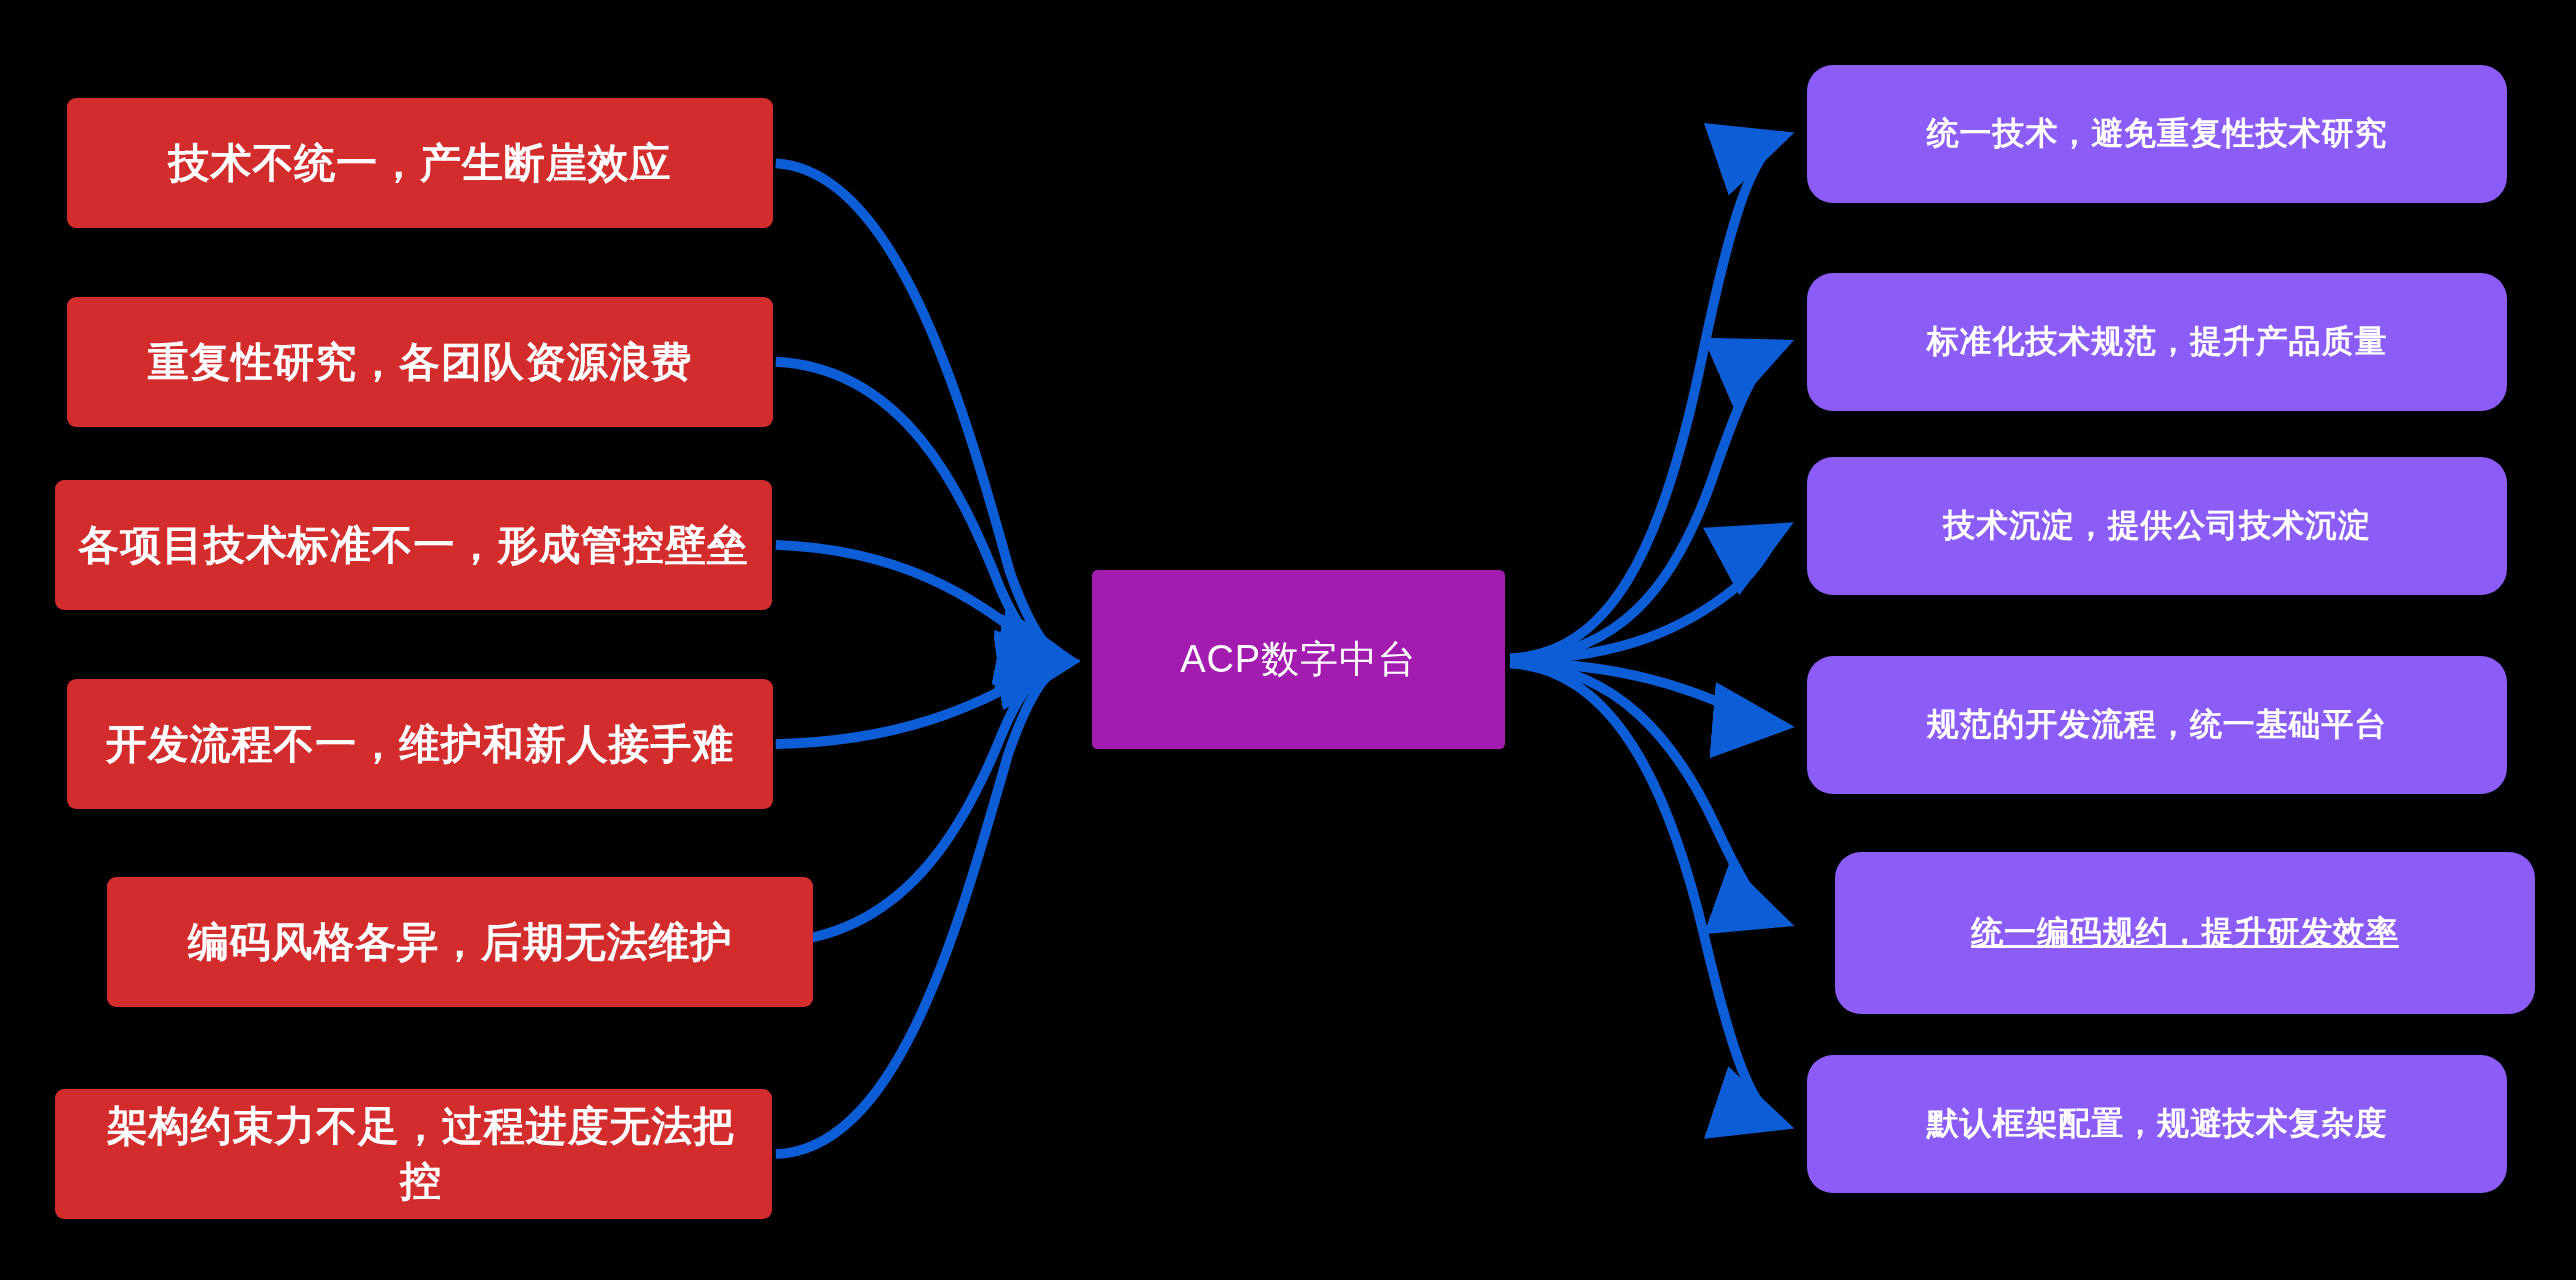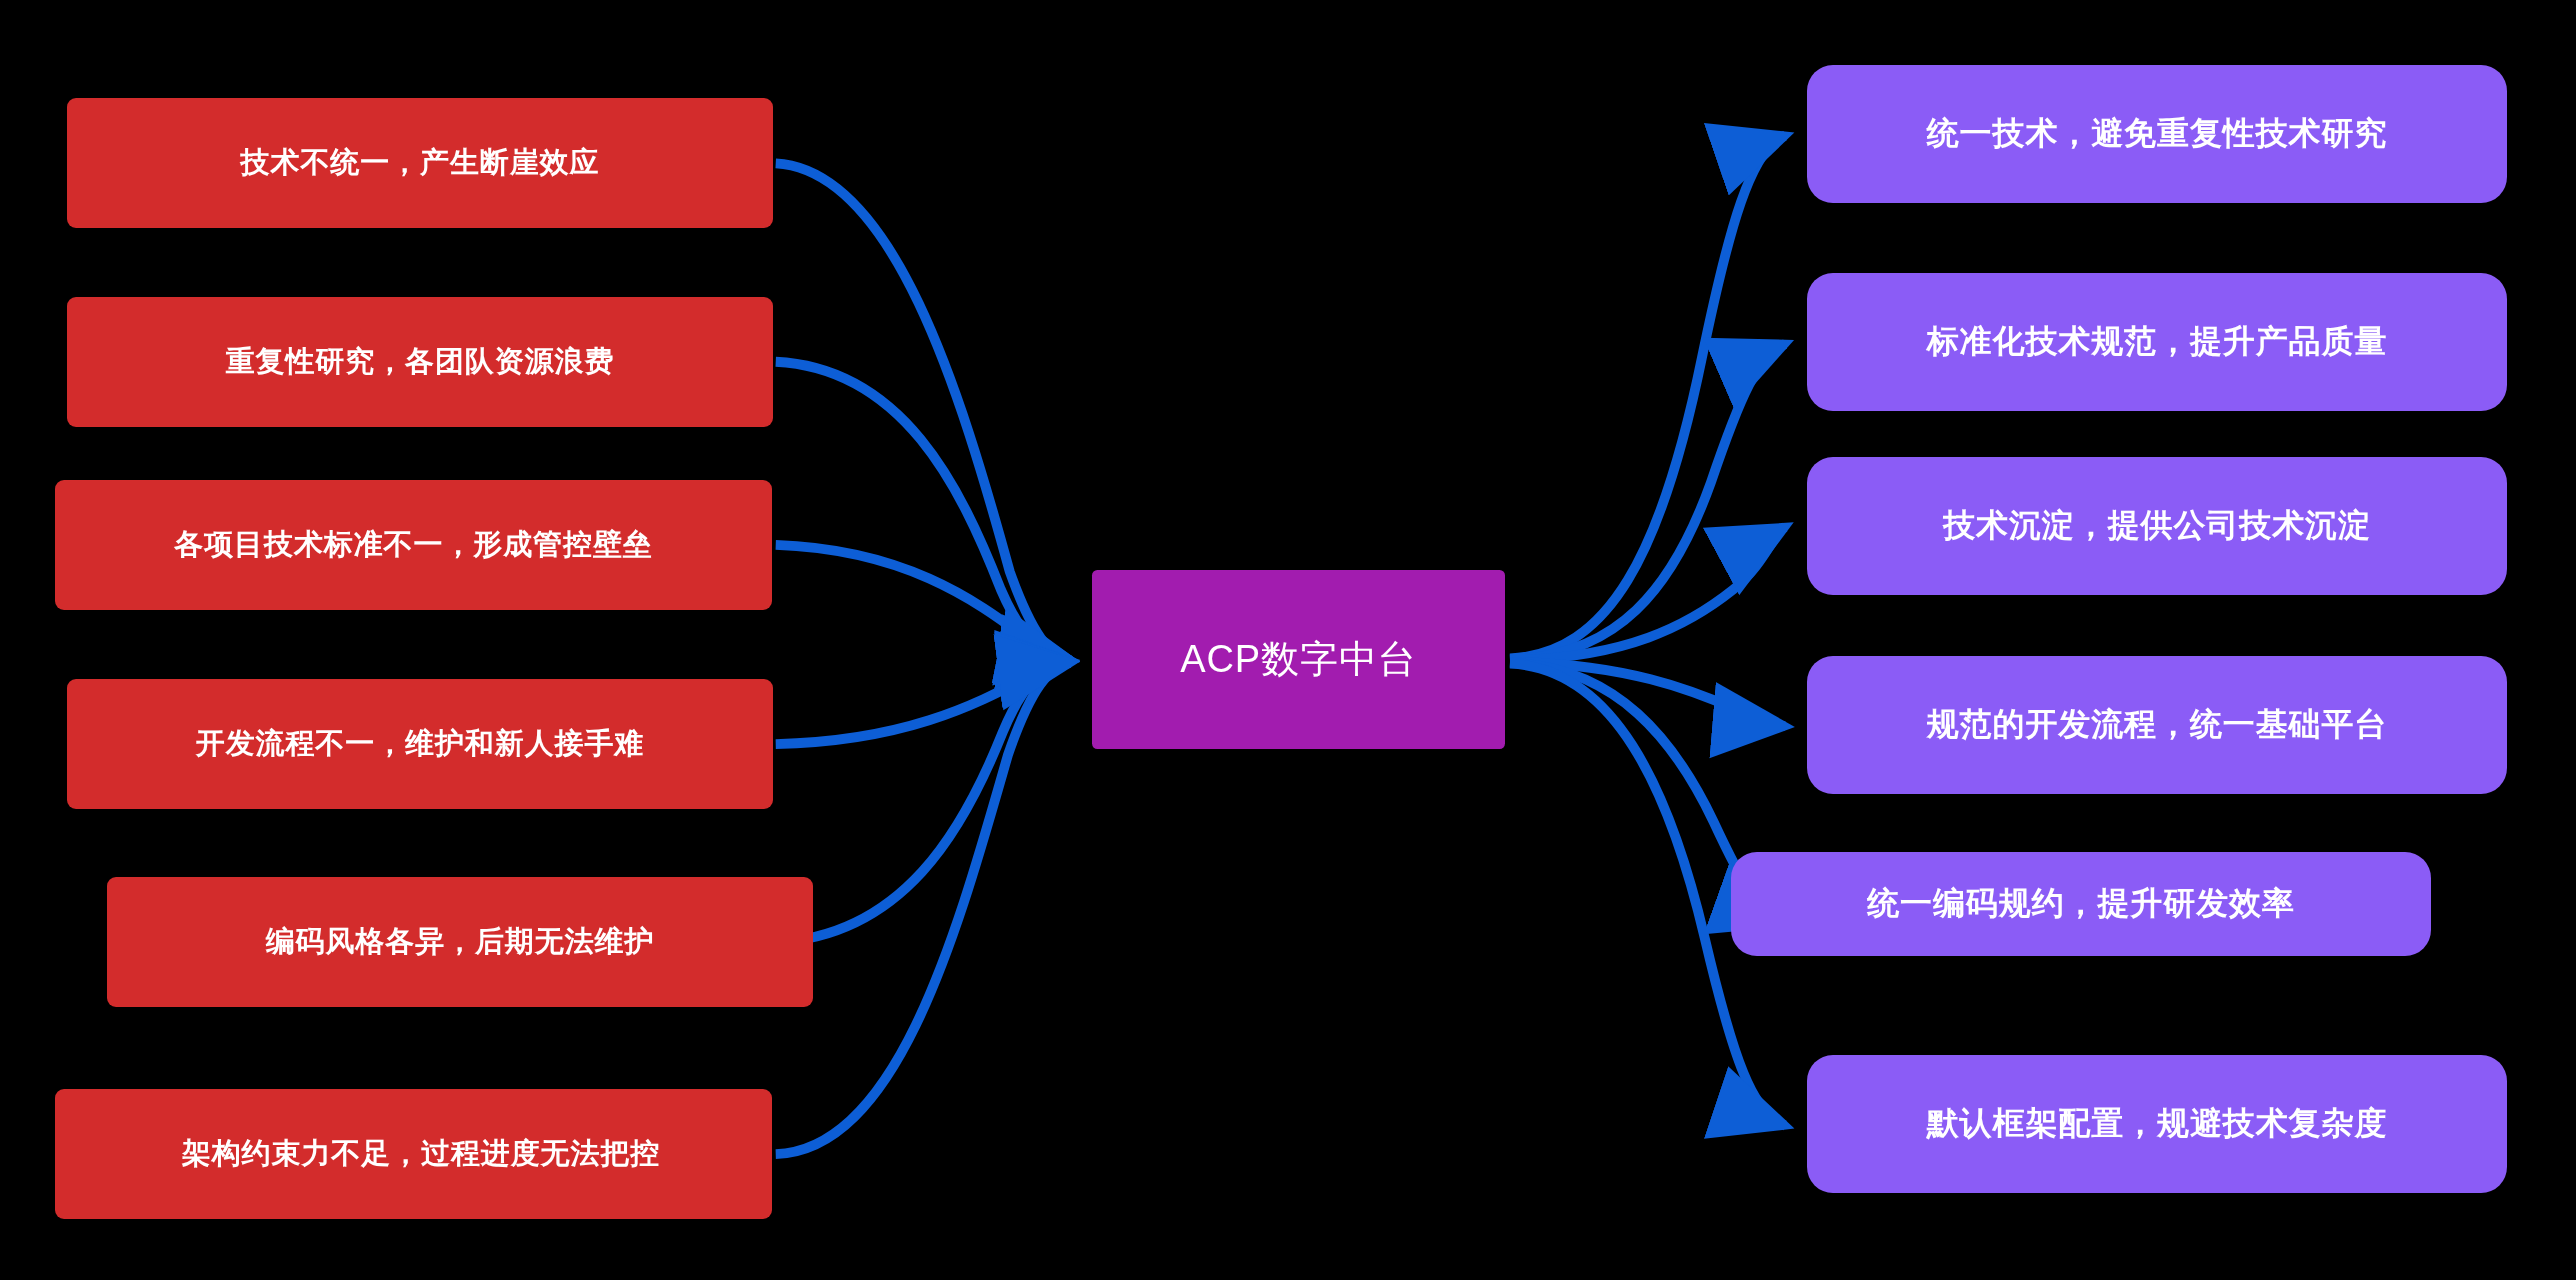--- a/index.html
+++ b/index.html
@@ -3,21 +3,21 @@
 <meta charset="utf-8">
 <style>
   html,body{margin:0;padding:0;background:#000;}
   body{width:2576px;height:1280px;overflow:hidden;
        font-family:"Liberation Sans","DejaVu Sans",sans-serif;}
   #canvas{position:relative;width:2576px;height:1280px;background:#000;}
   #edges{position:absolute;left:0;top:0;width:2576px;height:1280px;}
   .node{position:absolute;display:flex;align-items:center;justify-content:center;
         text-align:center;color:#fff;border-radius:9px;box-sizing:border-box;
         padding:0 16px;z-index:2;}
-  .problem{background:#d32c2c;font-size:29px;font-weight:700;letter-spacing:0.9px;}
+  .problem{background:#d32c2c;font-size:41px;font-weight:700;letter-spacing:0.9px;}
   .benefit{background:#8b5cf6;font-size:32px;font-weight:700;letter-spacing:0.9px;border-radius:26px;}
   .center{background:#a21caf;font-size:38px;font-weight:400;letter-spacing:0.9px;border-radius:5.4px;}
 </style>
 </head>
 <body>
 
 <div id="canvas">
 
   <svg id="edges" viewBox="0 0 2883 1433" xmlns="http://www.w3.org/2000/svg">
     <defs>
@@ -49,17 +49,17 @@
   <div class="node problem" style="left:67px;top:679px;width:706px;height:130px;">开发流程不一，维护和新人接手难</div>
   <div class="node problem" style="left:67px;top:877px;width:706px;height:130px;margin-left:40px;">编码风格各异，后期无法维护</div>
   <div class="node problem" style="left:55px;top:1089px;width:717px;height:130px;padding-left:31px;">架构约束力不足，过程进度无法把控</div>
 
   <div class="node center" style="left:1092px;top:570px;width:413px;height:179px;">ACP数字中台</div>
 
   <div class="node benefit" style="left:1807px;top:65px;width:700px;height:138px;">统一技术，避免重复性技术研究</div>
   <div class="node benefit" style="left:1807px;top:273px;width:700px;height:138px;">标准化技术规范，提升产品质量</div>
   <div class="node benefit" style="left:1807px;top:457px;width:700px;height:138px;">技术沉淀，提供公司技术沉淀</div>
   <div class="node benefit" style="left:1807px;top:656px;width:700px;height:138px;">规范的开发流程，统一基础平台</div>
-  <div class="node benefit" style="left:1731px;top:852px;width:700px;height:104px;">统一编码规约，提升研发效率</div>
+  <div class="node benefit" style="left:1835px;top:852px;width:700px;height:162px;text-decoration:underline;">统一编码规约，提升研发效率</div>
   <div class="node benefit" style="left:1807px;top:1055px;width:700px;height:138px;">默认框架配置，规避技术复杂度</div>
 
 </div>
 
 
 </body></html>

